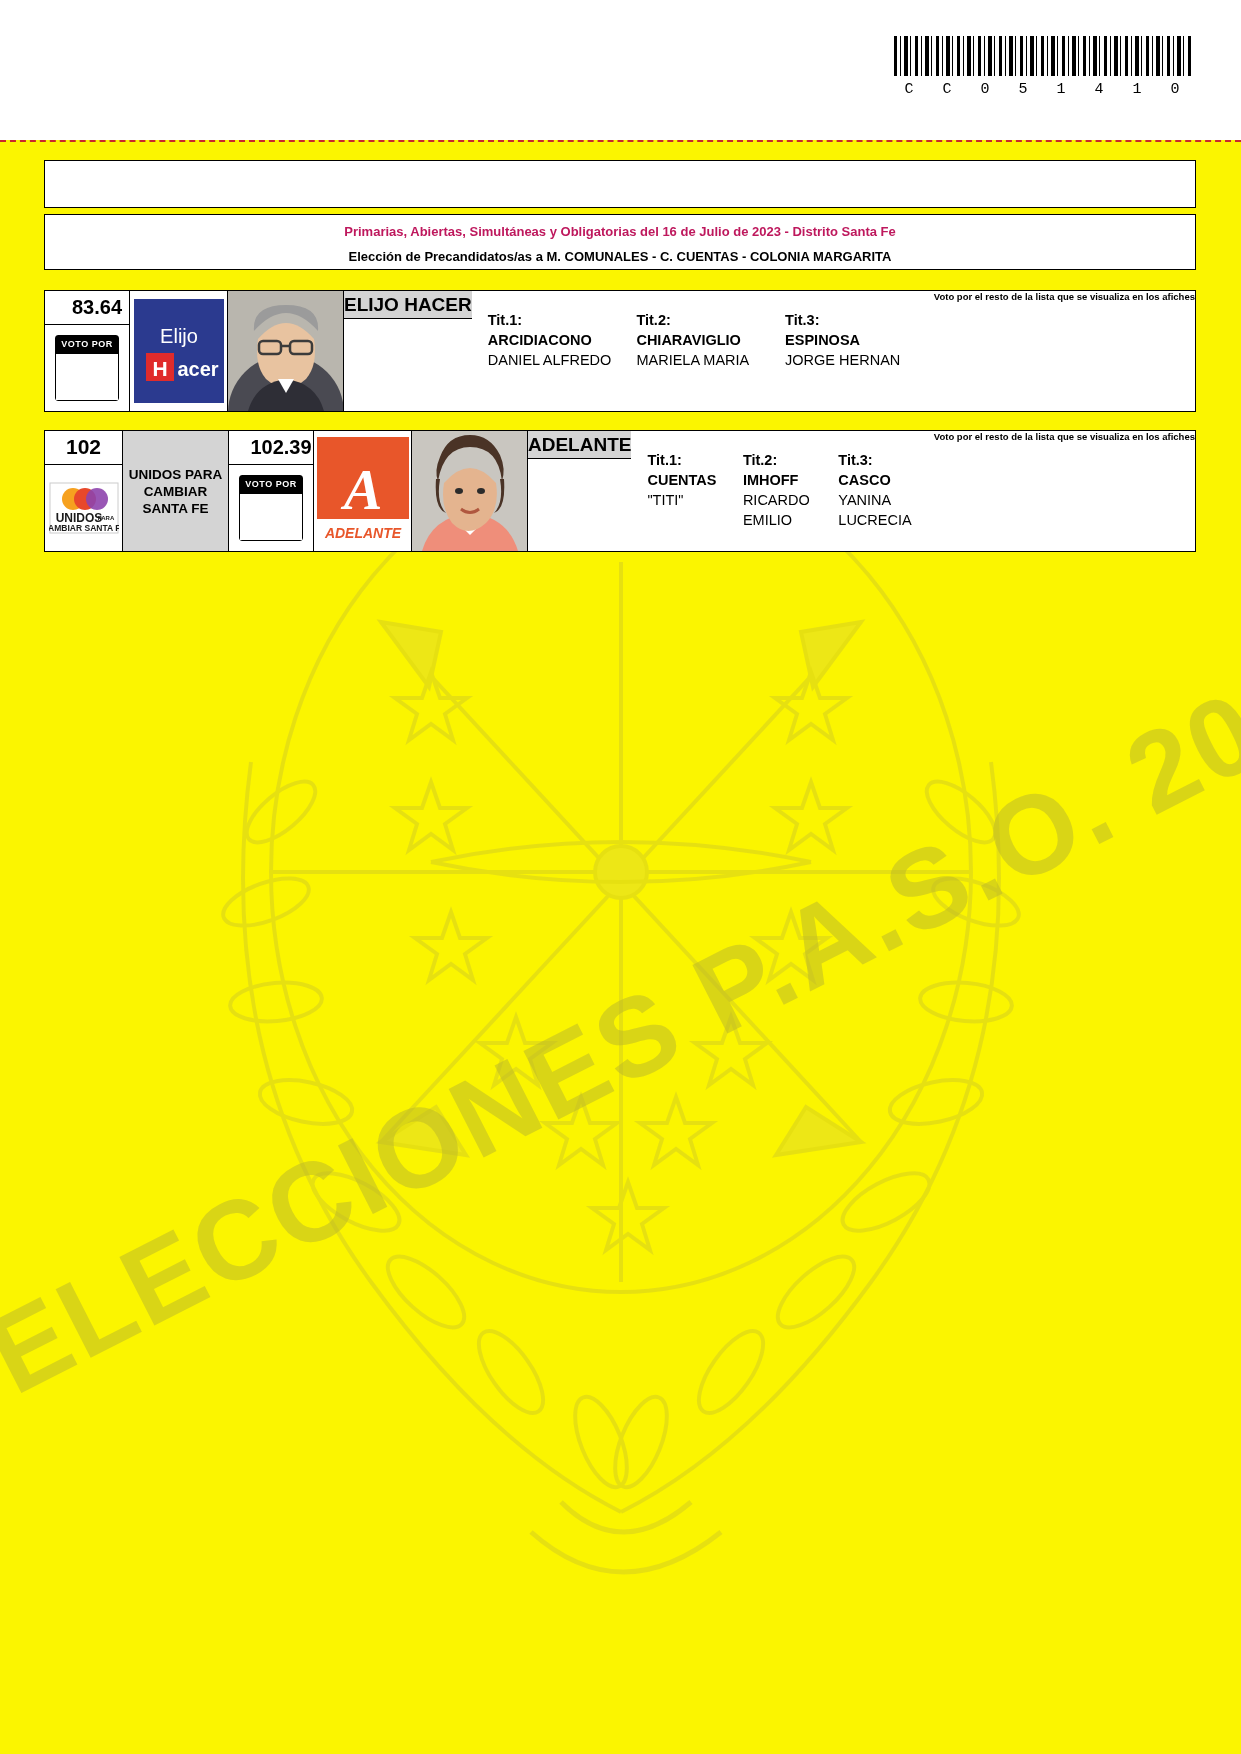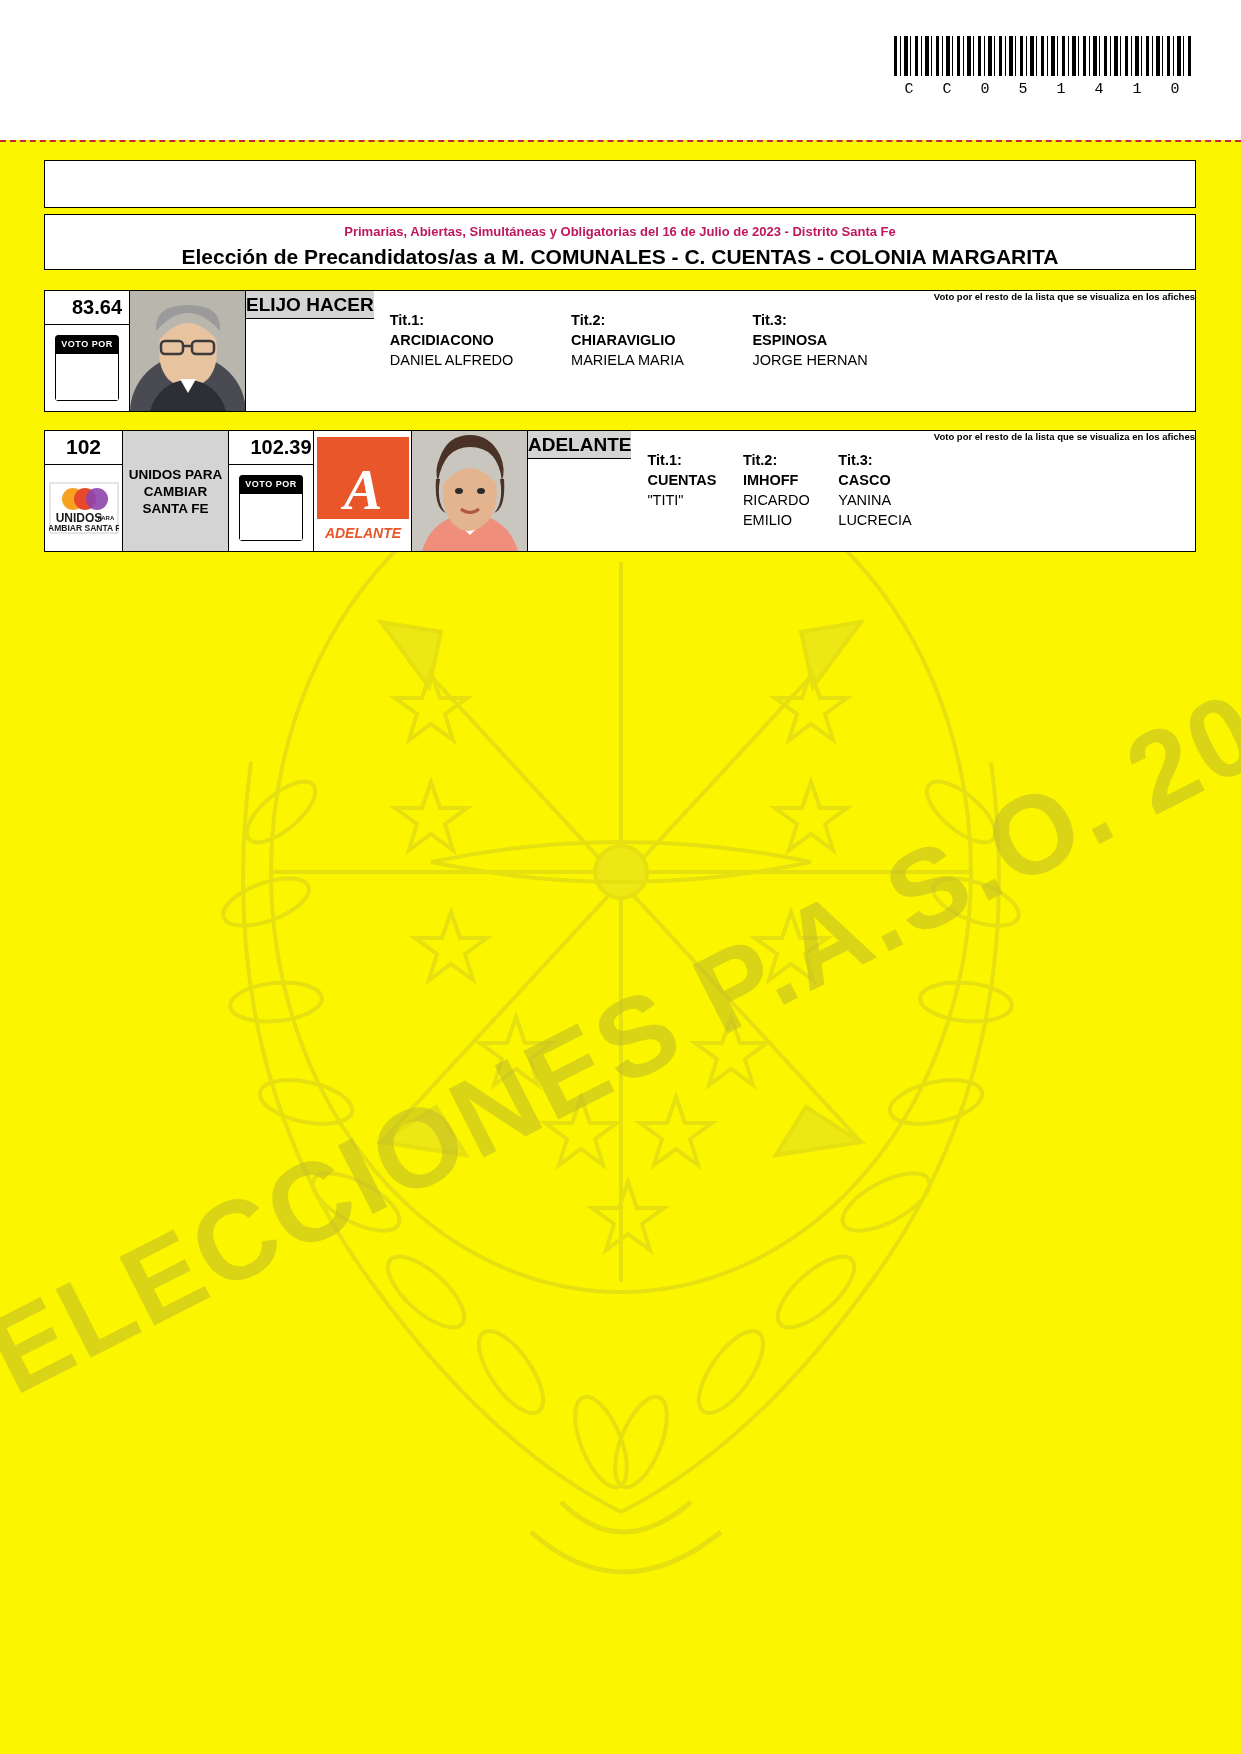--- a/index.html
+++ b/index.html
@@ -113,21 +113,21 @@
     text-align: center;
     padding-top: 5px;
   }
   .title-line1 {
     font-size: 13px;
     font-weight: bold;
     color: #be185d;
     line-height: 24px;
   }
   .title-line2 {
-    font-size: 21px;
+    font-size: 13px;
     font-weight: bold;
     color: #000;
     line-height: 25px;
   }
 
   
   .list-row {
     position: absolute;
     left: 44px;
     width: 1152px;
@@ -370,20 +370,30 @@
     <div class="col-vote">
       <div class="list-num">83.64</div>
       <div class="vote-box">
         <div class="vote-inner">
           <div class="vote-label">VOTO POR</div>
           <div class="vote-empty"></div>
         </div>
       </div>
     </div>
 
+    <div class="col-symbol">
+      <svg width="98" height="120" viewBox="0 0 98 120">
+        <rect x="0" y="0" width="98" height="120" fill="#ffffff"></rect>
+        <rect x="4" y="8" width="90" height="104" fill="#2b3a8f"></rect>
+        <text x="49" y="52" font-size="20" fill="#ffffff" text-anchor="middle" font-family="Liberation Sans, sans-serif">Elijo</text>
+        <rect x="16" y="62" width="28" height="28" fill="#e02b2b"></rect>
+        <text x="30" y="85" font-size="21" font-weight="bold" fill="#ffffff" text-anchor="middle" font-family="Liberation Sans, sans-serif">H</text>
+        <text x="68" y="85" font-size="20" font-weight="bold" fill="#ffffff" text-anchor="middle" font-family="Liberation Sans, sans-serif">acer</text>
+      </svg>
+    </div>
 
     <div class="col-photo">
       <svg width="116" height="120" viewBox="0 0 116 120">
         <rect width="116" height="120" fill="#b9b6ae"></rect>
         <ellipse cx="58" cy="122" rx="58" ry="58" fill="#4a4a52"></ellipse>
         <path d="M30 48 q28 -32 56 0 q4 26 -8 40 q-20 18 -40 0 q-12 -14 -8 -40z" fill="#e8c3a0"></path>
         <path d="M26 40 q32 -36 64 0 q2 -26 -32 -26 q-34 0 -32 26z" fill="#9b9b9b"></path>
         <rect x="31" y="50" width="22" height="13" rx="4" fill="none" stroke="#3b3b3b" stroke-width="2.5"></rect>
         <rect x="62" y="50" width="22" height="13" rx="4" fill="none" stroke="#3b3b3b" stroke-width="2.5"></rect>
         <path d="M53 55 h9" stroke="#3b3b3b" stroke-width="2.5"></path>

